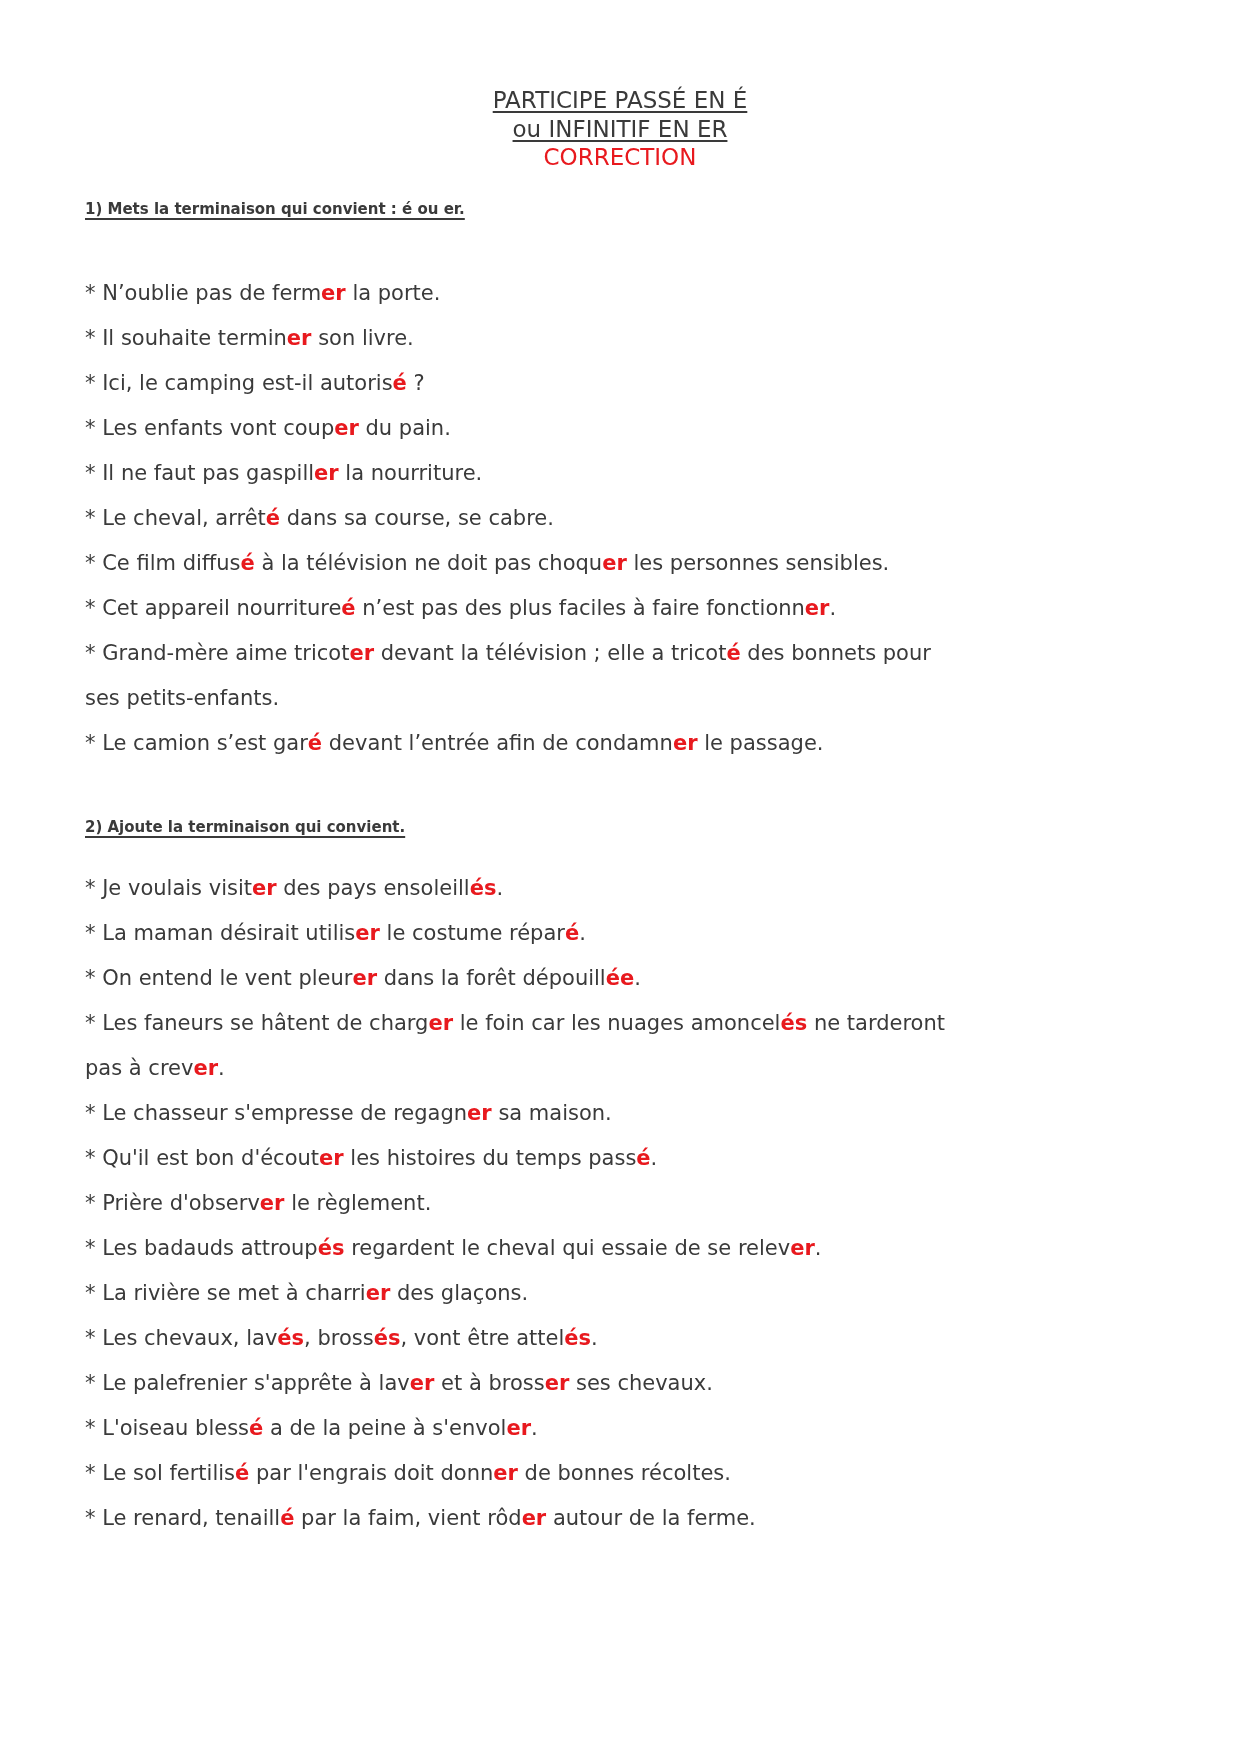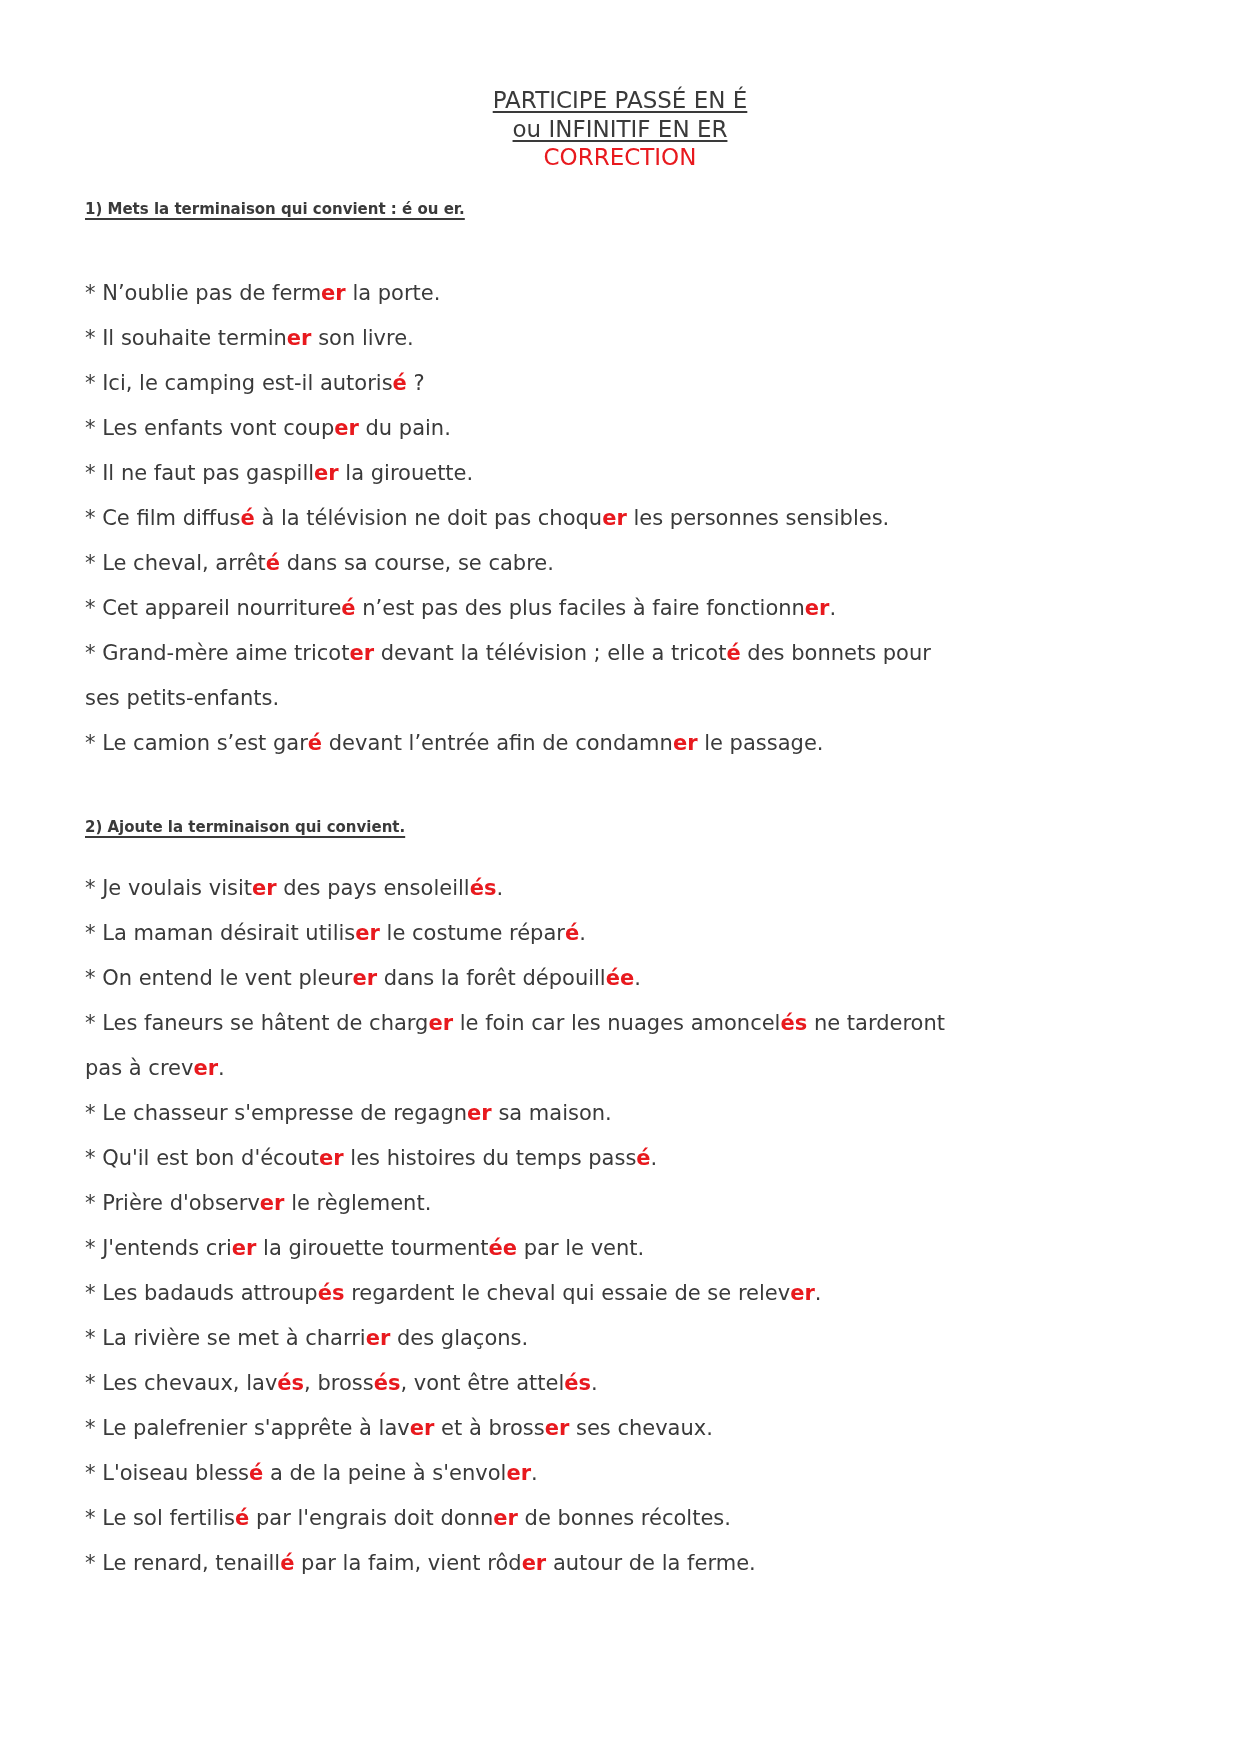--- a/index.html
+++ b/index.html
@@ -62,42 +62,41 @@
   <div class="correction">CORRECTION</div>
 </header>
 
 <section>
   <h2 class="section-heading" id="heading1">1) Mets la terminaison qui convient : é ou er.</h2>
   <div id="sentences1">
       <p class="sentence"><span class="plain">* N’oublie pas de ferm</span><span class="ending">er</span><span class="plain"> la porte.</span></p>
       <p class="sentence"><span class="plain">* Il souhaite termin</span><span class="ending">er</span><span class="plain"> son livre.</span></p>
       <p class="sentence"><span class="plain">* Ici, le camping est-il autoris</span><span class="ending">é</span><span class="plain"> ?</span></p>
       <p class="sentence"><span class="plain">* Les enfants vont coup</span><span class="ending">er</span><span class="plain"> du pain.</span></p>
-      <p class="sentence"><span class="plain">* Il ne faut pas gaspill</span><span class="ending">er</span><span class="plain"> la girouette.</span></p>
+      <p class="sentence"><span class="plain">* Il ne faut pas gaspill</span><span class="ending">er</span><span class="plain"> la nourriture.</span></p>
+      <p class="sentence"><span class="plain">* Le cheval, arrêt</span><span class="ending">é</span><span class="plain"> dans sa course, se cabre.</span></p>
       <p class="sentence"><span class="plain">* Ce film diffus</span><span class="ending">é</span><span class="plain"> à la télévision ne doit pas choqu</span><span class="ending">er</span><span class="plain"> les personnes sensibles.</span></p>
-      <p class="sentence"><span class="plain">* Le cheval, arrêt</span><span class="ending">é</span><span class="plain"> dans sa course, se cabre.</span></p>
       <p class="sentence"><span class="plain">* Cet appareil nourriture</span><span class="ending">é</span><span class="plain"> n’est pas des plus faciles à faire fonctionn</span><span class="ending">er</span><span class="plain">.</span></p>
       <p class="sentence"><span class="plain">* Grand-mère aime tricot</span><span class="ending">er</span><span class="plain"> devant la télévision ; elle a tricot</span><span class="ending">é</span><span class="plain"> des bonnets pour
 ses petits-enfants.</span></p>
       <p class="sentence"><span class="plain">* Le camion s’est gar</span><span class="ending">é</span><span class="plain"> devant l’entrée afin de condamn</span><span class="ending">er</span><span class="plain"> le passage.</span></p>
     </div>
 </section>
 
 <section>
   <h2 class="section-heading" id="heading2">2) Ajoute la terminaison qui convient.</h2>
   <div id="sentences2">
       <p class="sentence"><span class="plain">* Je voulais visit</span><span class="ending">er</span><span class="plain"> des pays ensoleill</span><span class="ending">és</span><span class="plain">.</span></p>
       <p class="sentence"><span class="plain">* La maman désirait utilis</span><span class="ending">er</span><span class="plain"> le costume répar</span><span class="ending">é</span><span class="plain">.</span></p>
       <p class="sentence"><span class="plain">* On entend le vent pleur</span><span class="ending">er</span><span class="plain"> dans la forêt dépouill</span><span class="ending">ée</span><span class="plain">.</span></p>
       <p class="sentence"><span class="plain">* Les faneurs se hâtent de charg</span><span class="ending">er</span><span class="plain"> le foin car les nuages amoncel</span><span class="ending">és</span><span class="plain"> ne tarderont
 pas à crev</span><span class="ending">er</span><span class="plain">.</span></p>
       <p class="sentence"><span class="plain">* Le chasseur s'empresse de regagn</span><span class="ending">er</span><span class="plain"> sa maison.</span></p>
       <p class="sentence"><span class="plain">* Qu'il est bon d'écout</span><span class="ending">er</span><span class="plain"> les histoires du temps pass</span><span class="ending">é</span><span class="plain">.</span></p>
       <p class="sentence"><span class="plain">* Prière d'observ</span><span class="ending">er</span><span class="plain"> le règlement.</span></p>
-      <p class="sentence"><span class="plain">* J'entends cri</span><span class="ending">er</span><span class="plain"> la girouette tourment</span><span class="ending">ée</span><span class="plain"> par le vent.</span></p>
       <p class="sentence"><span class="plain">* Les badauds attroup</span><span class="ending">és</span><span class="plain"> regardent le cheval qui essaie de se relev</span><span class="ending">er</span><span class="plain">.</span></p>
       <p class="sentence"><span class="plain">* La rivière se met à charri</span><span class="ending">er</span><span class="plain"> des glaçons.</span></p>
       <p class="sentence"><span class="plain">* Les chevaux, lav</span><span class="ending">és</span><span class="plain">, bross</span><span class="ending">és</span><span class="plain">, vont être attel</span><span class="ending">és</span><span class="plain">.</span></p>
       <p class="sentence"><span class="plain">* Le palefrenier s'apprête à lav</span><span class="ending">er</span><span class="plain"> et à bross</span><span class="ending">er</span><span class="plain"> ses chevaux.</span></p>
       <p class="sentence"><span class="plain">* L'oiseau bless</span><span class="ending">é</span><span class="plain"> a de la peine à s'envol</span><span class="ending">er</span><span class="plain">.</span></p>
       <p class="sentence"><span class="plain">* Le sol fertilis</span><span class="ending">é</span><span class="plain"> par l'engrais doit donn</span><span class="ending">er</span><span class="plain"> de bonnes récoltes.</span></p>
       <p class="sentence"><span class="plain">* Le renard, tenaill</span><span class="ending">é</span><span class="plain"> par la faim, vient rôd</span><span class="ending">er</span><span class="plain"> autour de la ferme.</span></p>
     </div>
 </section>
 

